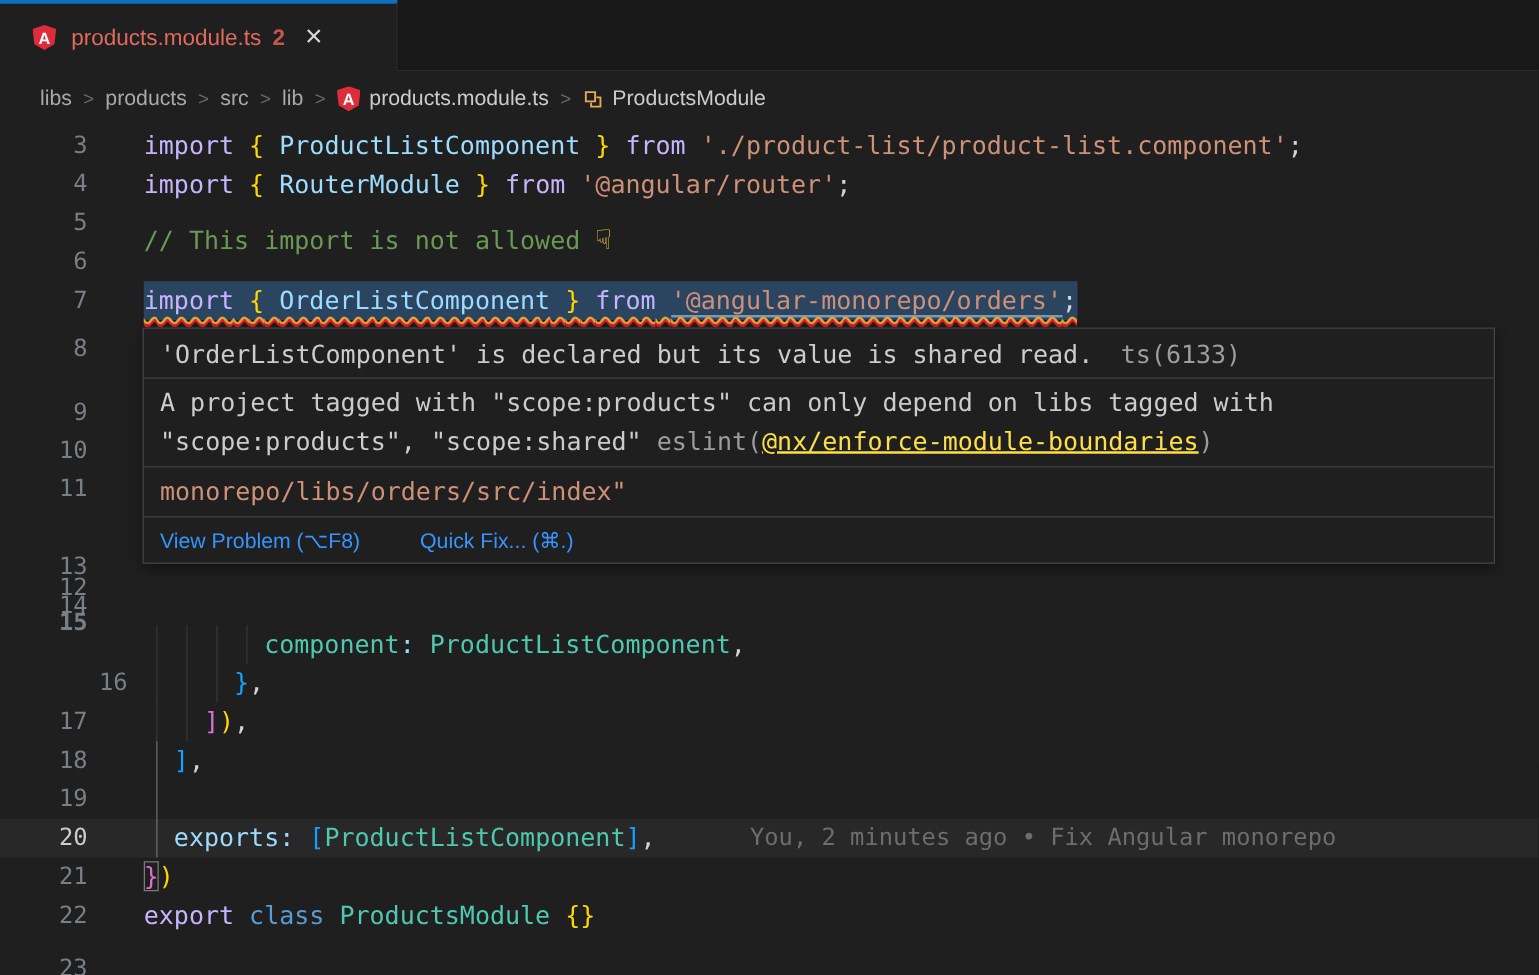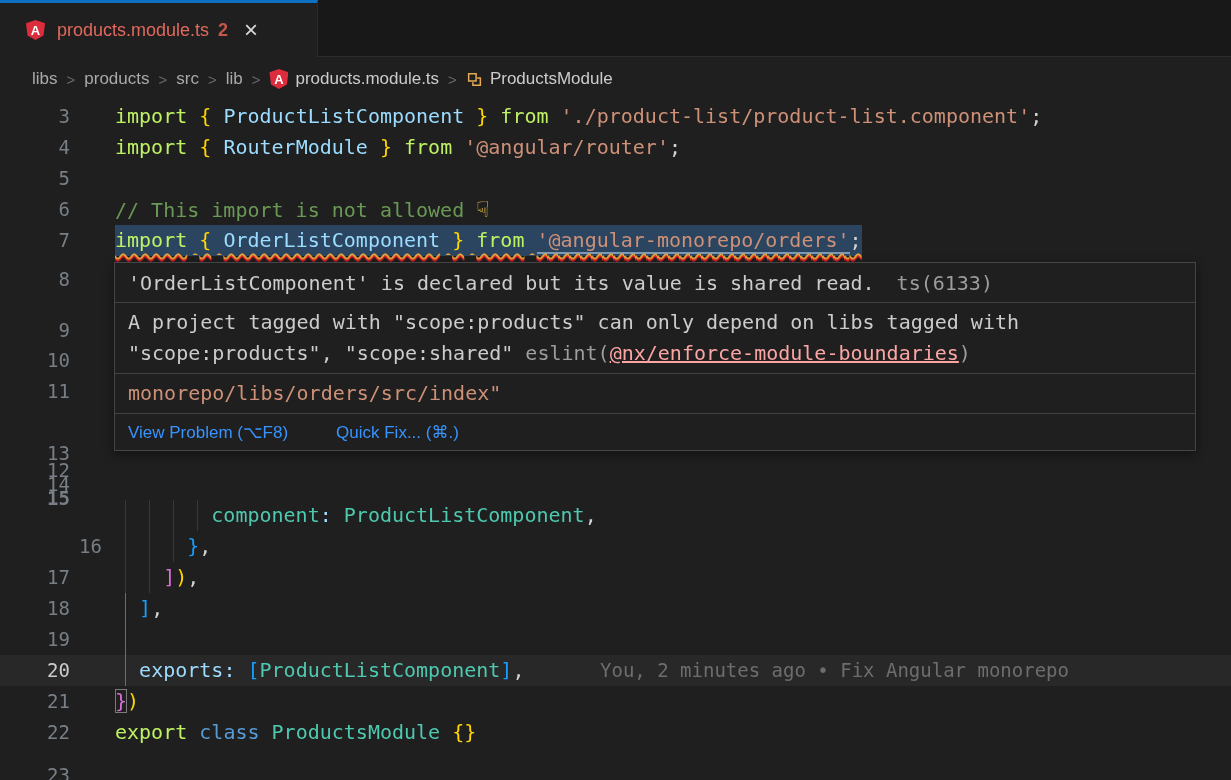--- a/index.html
+++ b/index.html
@@ -38,21 +38,21 @@
   .gutter-num{position:absolute;left:0;width:70px;height:31px;line-height:31px;text-align:right;
               color:#787f86;font-size:19px;}
   .gutter-num.cur{color:#cccccc;}
   .current-line{position:absolute;left:0;width:1231px;height:31px;background:#282828;}
   .code-row{position:absolute;left:0;width:1231px;height:31px;line-height:31px;cursor:text;}
   .code-text{position:absolute;left:115px;white-space:pre;}
   .guide{position:absolute;top:0;width:1px;height:31px;background:#373737;}
   .guide.bright{background:#6e6e6e;}
 
   
-  .kw{color:#bef264}.kb{color:#569CD6}.id{color:#9CDCFE}.type{color:#4EC9B0}
+  .kw{color:#c4b5fd}.kb{color:#569CD6}.id{color:#9CDCFE}.type{color:#4EC9B0}
   .str{color:#CE9178}.cmt{color:#6A9955}.pln{color:#D4D4D4}
   .b1{color:#FFD700}.b2{color:#DA70D6}.b3{color:#179FFF}
   .hand{color:#f2c744;font-size:22px;}
   .strU{color:#CE9178;border-bottom:2px solid #7e99b5;}
   .b2m{color:#DA70D6;outline:1px solid #7b7b7b;outline-offset:-1px;}
 
   
   .hl{background:#2b4560;}
   .sqr{text-decoration:underline wavy #e51c23;text-decoration-thickness:2px;
        text-decoration-skip-ink:none;text-underline-offset:8px;}
@@ -62,21 +62,21 @@
   .blame{position:absolute;left:600px;color:#6d6d6d;font-size:19px;}
 
   
   #hover{position:absolute;left:114px;top:262px;width:1082px;background:#1f1f1f;
          border:1px solid #454545;box-sizing:border-box;z-index:10;
          box-shadow:0 3px 10px rgba(0,0,0,.45);
          font-family:"DejaVu Sans Mono",monospace;font-size:20px;color:#cccccc;}
   .hv-sec{padding:4px 13px;border-bottom:1px solid #424242;line-height:31px;}
   .hv-sec.s1{height:40px;line-height:32px;padding-top:4px;box-sizing:border-box;}
   .hv-dim{color:#9d9d9d;}
-  .hv-link{color:#fca5a5;text-decoration:underline;cursor:pointer;}
+  .hv-link{color:#fde047;text-decoration:underline;cursor:pointer;}
   .hv-path{margin-left:12px;}
   .hv-actions{height:36px;display:flex;align-items:center;gap:48px;padding-left:13px;
               font-family:"Liberation Sans",sans-serif;font-size:17px;}
   .hv-actions a{color:#3794ff;cursor:pointer;text-decoration:none;}
 </style>
 </head>
 <body>
 
 <div id="window">
 
@@ -127,21 +127,21 @@
       </div>
       <div class="gutter-num" style="top: 31px;">4</div>
       <div class="code-row" style="top: 31px;">
         <span class="code-text"><span class="kw">import</span><span class="pln"> </span><span class="b1">{</span><span class="pln"> </span><span class="id">RouterModule</span><span class="pln"> </span><span class="b1">}</span><span class="pln"> </span><span class="kw">from</span><span class="pln"> </span><span class="str">'@angular/router'</span><span class="pln">;</span></span>
       </div>
       <div class="gutter-num" style="top: 62px;">5</div>
       <div class="code-row" style="top: 62px;">
         <span class="code-text"></span>
       </div>
       <div class="gutter-num" style="top: 93px;">6</div>
-      <div class="code-row" style="top: 93px;">
+      <div class="code-row" style="top: 76px;">
         <span class="code-text"><span class="cmt">// This import is not allowed </span><span class="hand">☟</span></span>
       </div>
       <div class="gutter-num" style="top: 124px;">7</div>
       <div class="code-row" style="top: 124px;">
         <span class="code-text hl sqr"><span class="sqo"><span class="kw">import</span><span class="pln"> </span><span class="b1">{</span><span class="pln"> </span><span class="id">OrderListComponent</span><span class="pln"> </span><span class="b1">}</span><span class="pln"> </span><span class="kw">from</span><span class="pln"> </span><span class="strU">'@angular-monorepo/orders'</span><span class="pln">;</span></span></span>
       </div>
       <div class="gutter-num" style="top: 163px;">8</div>
       <div class="code-row" style="top: 163px;">
         <span class="code-text"></span>
       </div>

